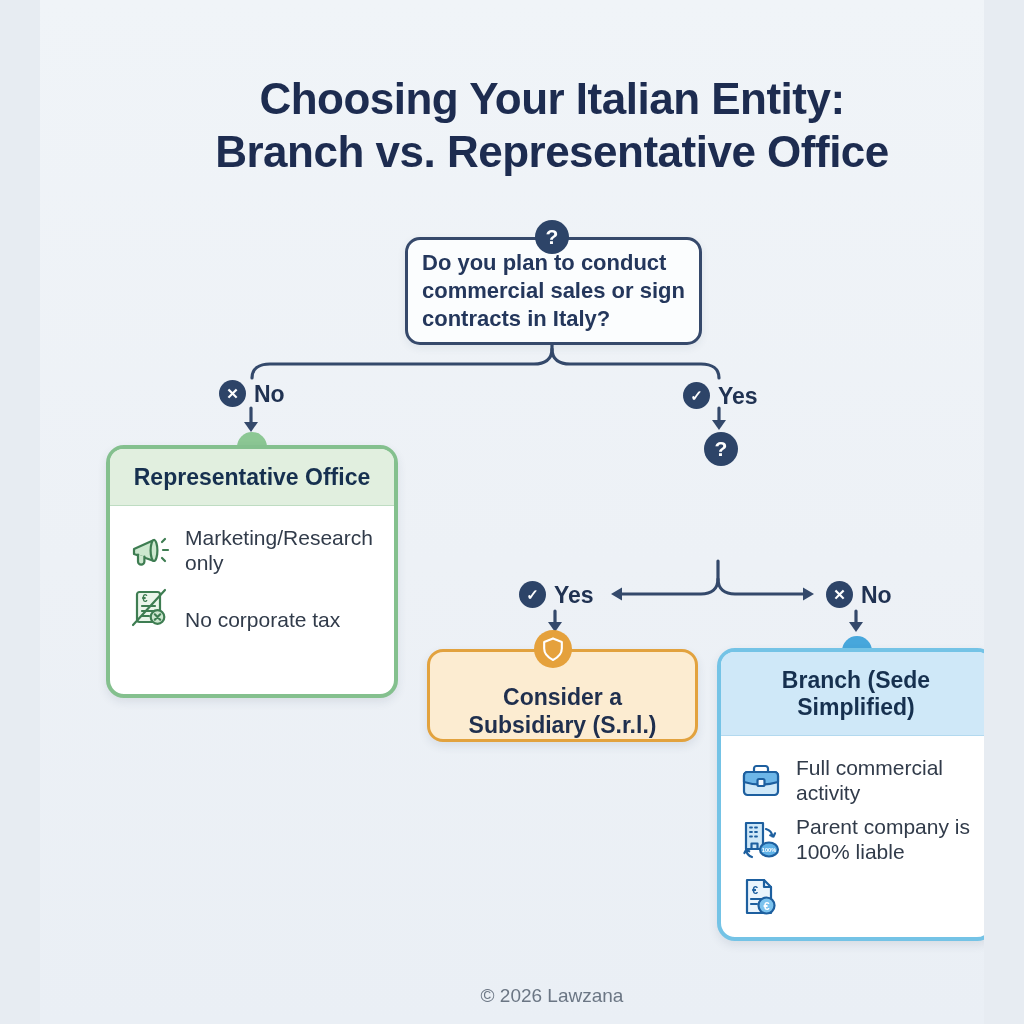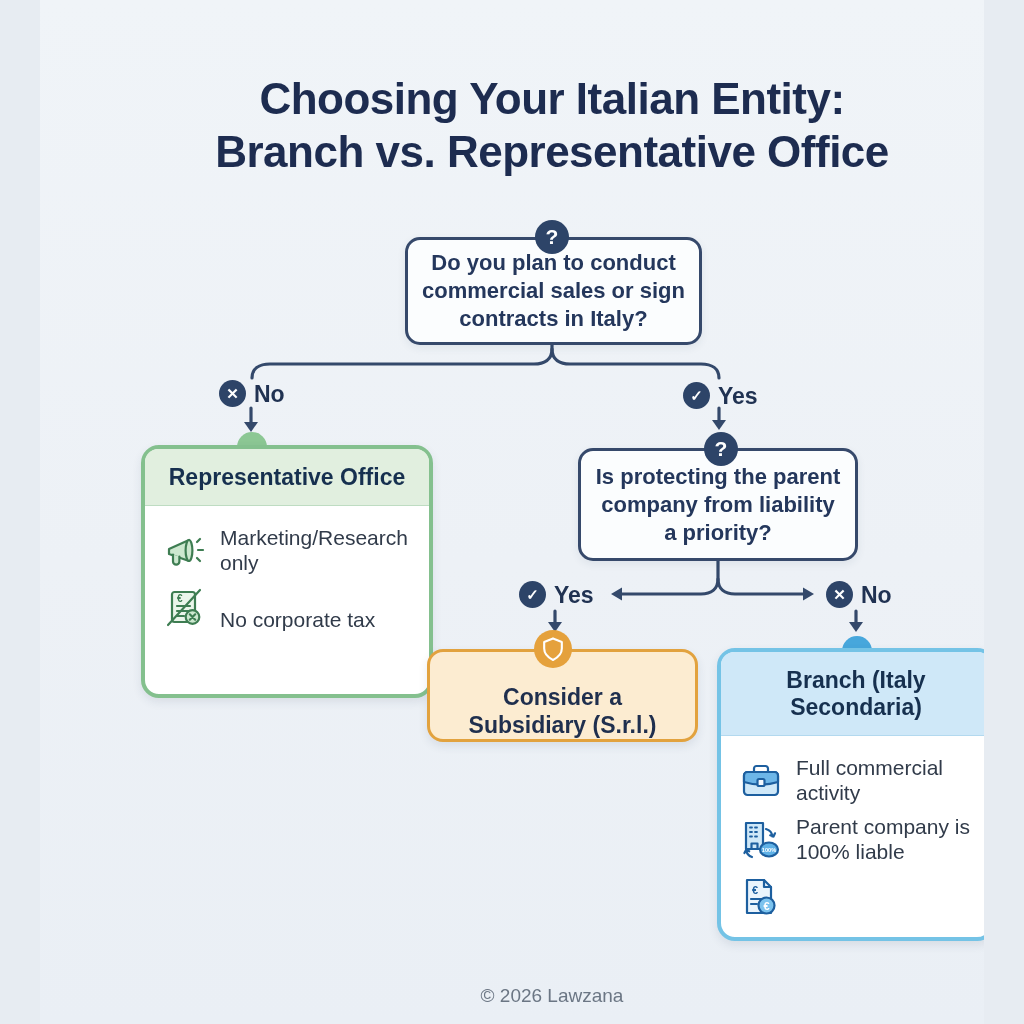--- a/index.html
+++ b/index.html
@@ -23,21 +23,21 @@
     line-height:53px;color:#1d2c50;
   }
 
   .qbox{
     position:absolute;box-sizing:border-box;
     background:#fbfdfe;border:3px solid #36496b;border-radius:15px;
     display:flex;align-items:center;justify-content:center;
     box-shadow:0 3px 8px rgba(40,60,90,0.08);
   }
   .qbox p{
-    margin:0;padding:10px 14px;text-align:center;
+    margin:0;padding:10px 14px;text-align:left;
     font-size:22px;font-weight:700;line-height:28px;color:#24375c;
   }
   #q1{left:365px;top:237px;width:297px;height:108px;}
   #q2{left:538px;top:448px;width:280px;height:113px;}
 
   .badge{
     position:absolute;border-radius:50%;
     background:#2d4468;color:#ffffff;
     display:flex;align-items:center;justify-content:center;
     font-weight:700;
@@ -54,21 +54,21 @@
   #port-green{left:197px;top:432px;width:30px;height:30px;background:#8cc794;}
   #port-blue{left:802px;top:636px;width:30px;height:30px;background:#47a7dc;}
   #port-shield{left:494px;top:630px;width:38px;height:38px;background:#e5a13c;
     display:flex;align-items:center;justify-content:center;}
 
   .card{
     position:absolute;box-sizing:border-box;border-radius:18px;
     background:#ffffff;
     box-shadow:0 4px 10px rgba(40,60,90,0.10);
   }
-  #card-rep{left:66px;top:445px;width:292px;height:253px;border:4px solid #84c08e;margin-left:35px;}
+  #card-rep{left:66px;top:445px;width:292px;height:253px;border:4px solid #84c08e;}
   #card-branch{left:677px;top:648px;width:278px;height:293px;border:4px solid #74c3e6;}
   #card-sub{
     left:387px;top:649px;width:271px;height:93px;border:3.5px solid #e2a23e;
     background:#fcecd1;border-radius:16px;
     display:flex;align-items:flex-end;justify-content:center;
   }
   #card-sub .sub-title{
     margin:0;text-align:center;padding-top:8px;
     font-size:23px;font-weight:700;line-height:28px;color:#1f2f4e;
     width:230px;
@@ -177,23 +177,20 @@
               <path d="M7 41 L39 6" fill="none"></path>
             </g>
             <text x="16" y="18" font-size="10" font-weight="bold" fill="#3e7d52">€</text>
           </svg>
         </span>
         <span class="txt">No corporate tax</span>
       </div>
     </div>
   </div>
 
-  <div class="qbox" id="q2">
-    <p>Is protecting the parent company from liability a priority?</p>
-  </div>
   <div class="badge q" style="left:664px;top:432px;">
     <span>?</span>
   </div>
 
   <div class="badge s" style="left:479px;top:581px;">
     <span>✓</span>
   </div>
   <div class="edge-label" style="left:514px;top:582px;">Yes</div>
 
   <div class="badge s" style="left:786px;top:581px;">
@@ -205,21 +202,21 @@
     <p class="sub-title">Consider a Subsidiary (S.r.l.)</p>
   </div>
   <div class="port" id="port-shield">
     <svg width="30" height="30" viewBox="0 0 34 34">
       <path d="M17 5 L27 9 V16.5 C27 22.5 23 26.5 17 29.5 C11 26.5 7 22.5 7 16.5 V9 Z" fill="none" stroke="#ffffff" stroke-width="2.4" stroke-linejoin="round"></path>
     </svg>
   </div>
 
   <div class="port" id="port-blue"></div>
   <div class="card" id="card-branch">
-    <div class="card-header">Branch (Italy Secondaria)</div>
+    <div class="card-header">Branch (Sede Simplified)</div>
     <div class="card-body">
       <div class="card-row">
         <span class="ic">
           <svg width="48" height="48" viewBox="0 0 48 48">
             <g stroke="#1d5f9f" stroke-width="2.2" stroke-linejoin="round" stroke-linecap="round">
               <path d="M17 15 V11.5 a2.5 2.5 0 0 1 2.5 -2.5 h9 a2.5 2.5 0 0 1 2.5 2.5 V15" fill="none"></path>
               <rect x="7" y="15" width="34" height="23" rx="3.5" fill="#cfe8f8"></rect>
               <path d="M7 18.5 a3.5 3.5 0 0 1 3.5 -3.5 h27 a3.5 3.5 0 0 1 3.5 3.5 v6.5 c-11 3.4 -23 3.4 -34 0 Z" fill="#6db6e8"></path>
               <rect x="20.5" y="22" width="7" height="7" rx="1.5" fill="#f3f9fe"></rect>
             </g>

